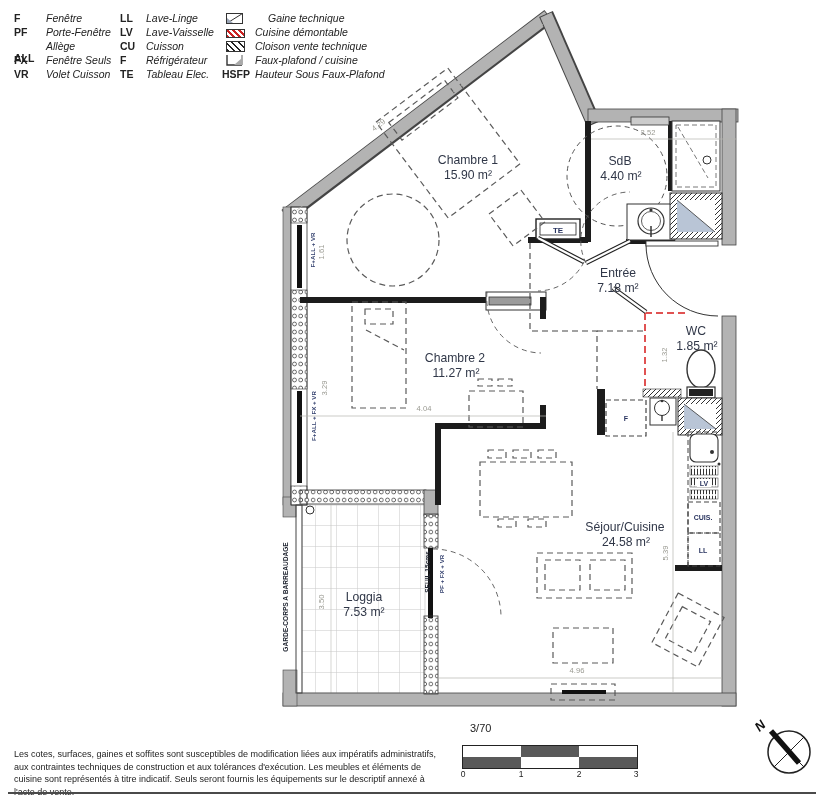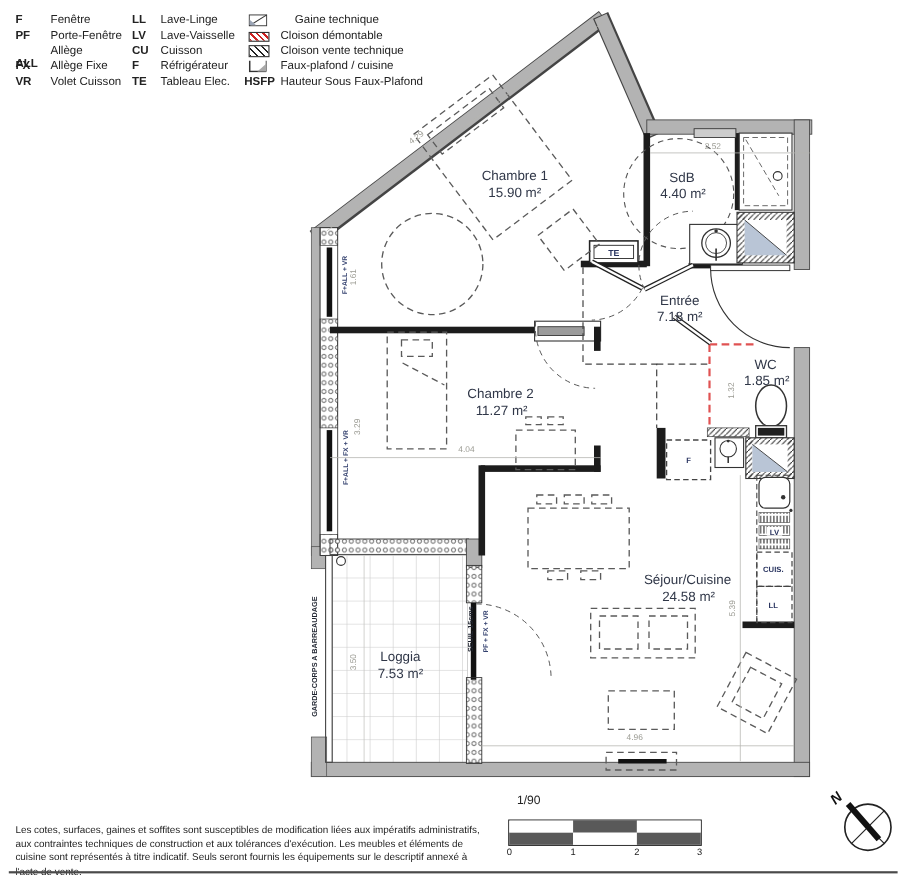--- a/index.html
+++ b/index.html
@@ -1,20 +1,20 @@
 <!DOCTYPE html>
 <html><head>
 <meta charset="utf-8">
 <style>
   html,body{margin:0;padding:0;background:#fff;}
   #page{position:relative;width:824px;height:800px;background:#fff;overflow:hidden;
         font-family:"Liberation Sans",sans-serif;color:#222;}
   
   .lg-abbr{position:absolute;font-size:10.5px;font-weight:bold;color:#222;}
-  .lg-lbl{position:absolute;font-size:10.5px;color:#222;white-space:nowrap;}
+  .lg-lbl{position:absolute;font-size:10.5px;color:#222;white-space:nowrap;font-style:italic;}
   .lg-ic{position:absolute;width:17px;}
   .hatch-red{height:7px;border:1px solid #333;
      background:repeating-linear-gradient(45deg,#cc2222 0 1.6px,#fff 1.6px 4.2px);}
   .hatch-blk{height:9px;border:1px solid #333;
      background:repeating-linear-gradient(45deg,#222 0 1.5px,#fff 1.5px 4.5px);}
   
   #disclaimer{position:absolute;left:14px;top:748px;width:424px;font-size:9px;
       line-height:12.6px;color:#1d1d1d;}
   #scale-label{position:absolute;left:470px;top:722px;font-size:11px;color:#222;}
   #scalebar{position:absolute;left:462px;top:745px;width:174px;height:22px;
@@ -39,21 +39,21 @@
   <div>
 
     <span class="lg-abbr" style="left:14px;top:12px">F</span>
     <span class="lg-abbr" style="left:14px;top:26px">PF</span>
     <span class="lg-abbr" style="left:14px;top:52px">ALL</span>
     <span class="lg-abbr" style="left:14px;top:54px">FX</span>
     <span class="lg-abbr" style="left:14px;top:68px">VR</span>
     <span class="lg-lbl" style="left:46px;top:12px">Fenêtre</span>
     <span class="lg-lbl" style="left:46px;top:26px">Porte-Fenêtre</span>
     <span class="lg-lbl" style="left:46px;top:40px">Allège</span>
-    <span class="lg-lbl" style="left:46px;top:54px">Allège Fixe</span>
+    <span class="lg-lbl" style="left:46px;top:54px">Fenêtre Seuls</span>
     <span class="lg-lbl" style="left:46px;top:68px">Volet Cuisson</span>
 
     <span class="lg-abbr" style="left:120px;top:12px">LL</span>
     <span class="lg-abbr" style="left:120px;top:26px">LV</span>
     <span class="lg-abbr" style="left:120px;top:40px">CU</span>
     <span class="lg-abbr" style="left:120px;top:54px">F</span>
     <span class="lg-abbr" style="left:120px;top:68px">TE</span>
     <span class="lg-lbl" style="left:146px;top:12px">Lave-Linge</span>
     <span class="lg-lbl" style="left:146px;top:26px">Lave-Vaisselle</span>
     <span class="lg-lbl" style="left:146px;top:40px">Cuisson</span>
@@ -71,21 +71,21 @@
     <span class="lg-ic hatch-blk" style="left:226px;top:41px"></span>
     <span class="lg-ic" style="left:226px;top:55px">
       <svg width="17" height="11">
           <polyline points="1,0 1,10 16,10" fill="none" stroke="#333" stroke-width="1.4"></polyline>
           <polyline points="16,0 16,10" stroke="#333" stroke-width="0.8" fill="none"></polyline>
           <polygon points="16,10 16,3 8,10" fill="#a9a9a9"></polygon>
         </svg>
     </span>
     <span class="lg-abbr" style="left:222px;top:68px">HSFP</span>
     <span class="lg-lbl" style="left:268px;top:12px">Gaine technique</span>
-    <span class="lg-lbl" style="left:255px;top:26px">Cloison démontable</span>
+    <span class="lg-lbl" style="left:255px;top:26px">Cuisine démontable</span>
     <span class="lg-lbl" style="left:255px;top:40px">Cloison vente technique</span>
     <span class="lg-lbl" style="left:255px;top:54px">Faux-plafond / cuisine</span>
     <span class="lg-lbl" style="left:255px;top:68px">Hauteur Sous Faux-Plafond</span>
   </div>
 
   <svg width="824" height="800" viewBox="0 0 824 800">
     <defs>
       <pattern id="tiles" width="21" height="21" patternUnits="userSpaceOnUse">
         <path d="M21,0 H0 V21" fill="none" stroke="#c8c8c8" stroke-width="1"></path>
       </pattern>
@@ -324,21 +324,21 @@
 
     <g>
       <circle cx="789" cy="752" r="21" fill="#fff" stroke="#222" stroke-width="1.5"></circle>
       <line x1="774" y1="737" x2="804" y2="767" stroke="#222" stroke-width="1"></line>
       <line x1="804" y1="737" x2="774" y2="767" stroke="#222" stroke-width="1"></line>
       <line x1="799" y1="763" x2="771" y2="731" stroke="#111" stroke-width="5.5"></line>
       <text transform="translate(763,729) rotate(-42)" style="font-size:13px;font-weight:bold;font-style:italic;fill:#111;text-anchor:middle">N</text>
     </g>
   </svg>
 
-  <div id="scale-label">1/90</div>
+  <div id="scale-label">3/70</div>
   <div id="scalebar">
     <div class="sb w" style="left:0;top:0"></div>
       <div class="sb d" style="left:58px;top:0"></div>
       <div class="sb w" style="left:116px;top:0"></div>
     <div class="sb d" style="left:0;top:11px"></div>
       <div class="sb w" style="left:58px;top:11px"></div>
       <div class="sb d" style="left:116px;top:11px"></div>
   </div>
   <div class="sb-t" style="left:458px">0</div>
   <div class="sb-t" style="left:516px">1</div>

